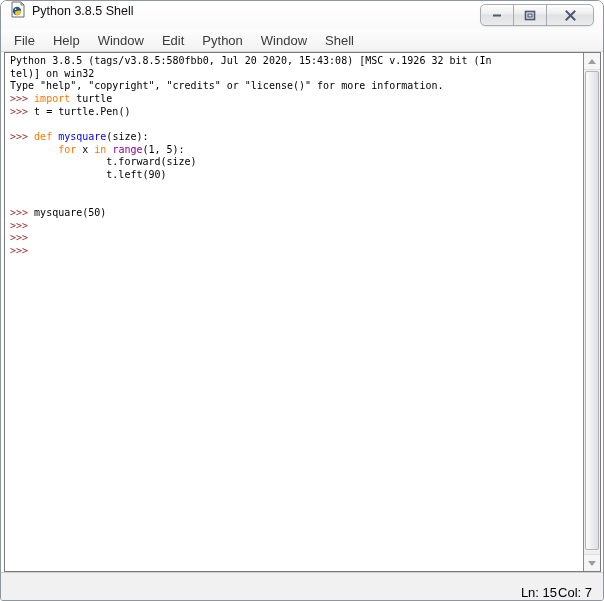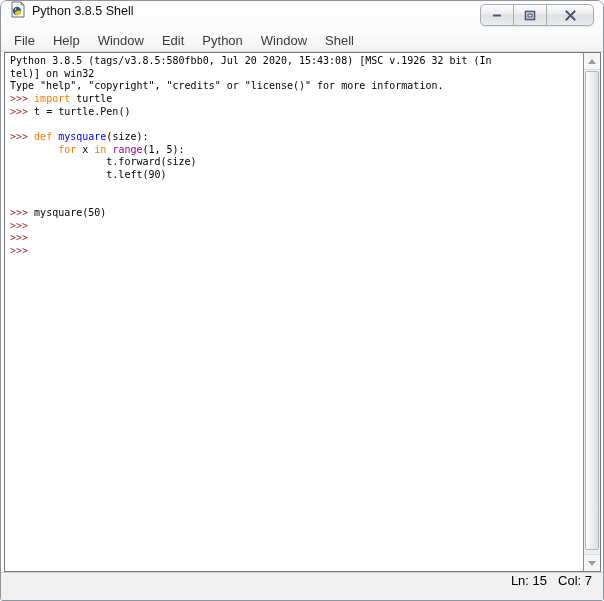--- a/index.html
+++ b/index.html
@@ -110,22 +110,22 @@
     border-radius:2px;
   }
   .tri-up{width:0;height:0;border-left:4px solid transparent;border-right:4px solid transparent;border-bottom:5px solid #9a9da2;}
   .tri-down{width:0;height:0;border-left:4px solid transparent;border-right:4px solid transparent;border-top:5px solid #9a9da2;}
 
   
   .statusbar{
     height:28px;
     background:#f1f1f1;
     border-top:1px solid #cfcfcf;
-    display:flex;align-items:flex-start;justify-content:flex-end;
-    gap:11px;
+    display:flex;align-items:flex-end;justify-content:flex-end;
+    gap:1px;
     padding-right:11px;
     font-size:13px;color:#000;
   }
 </style>
 </head>
 <body>
 
 <div class="window">
 
   <div class="titlebar">

